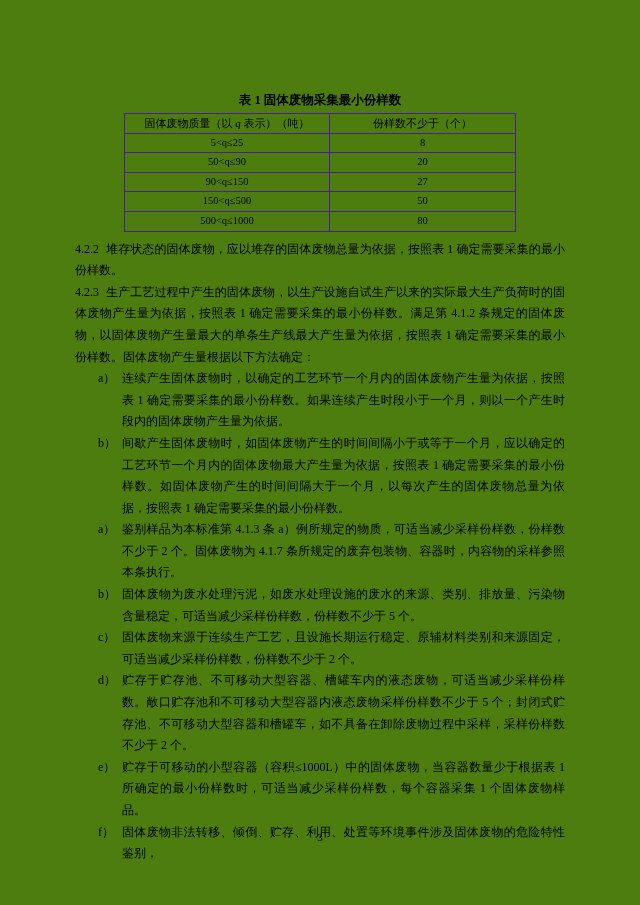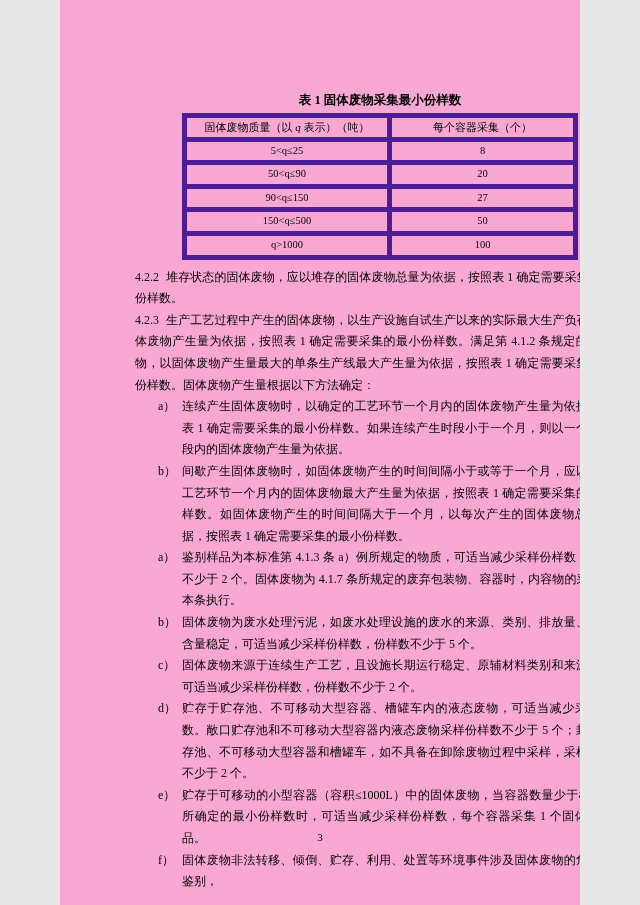--- a/index.html
+++ b/index.html
@@ -1,19 +1,19 @@
 <!DOCTYPE html>
 <html><head>
 <meta charset="utf-8">
 <style>
   html, body { margin: 0; padding: 0; background: #e8e8e8; }
   .page {
-    width: 520px; height: 905px;
+    width: 640px; height: 905px;
     margin: 0 auto;
-    background: #f9a8d4;
+    background: #4d7c0f;
     color: #000000;
     position: relative;
     font-family: "Liberation Serif", "DejaVu Serif", serif;
     overflow: hidden;
   }
   .content {
     position: absolute;
     left: 75px; top: 93px;
     width: 490px;
   }
@@ -25,21 +25,21 @@
     margin-bottom: 5px;
   }
   table.sample-table {
     border-collapse: collapse;
     margin: 0 auto 7px auto;
     width: 391px;
     table-layout: fixed;
   }
   table.sample-table th,
   table.sample-table td {
-    border: 5px solid #4c1d95;
+    border: 1px solid #4c1d95;
     text-align: center;
     vertical-align: middle;
     font-weight: normal;
     height: 18.6px;
     padding: 0;
     font-size: 10.5px;
     line-height: 1;
   }
   table.sample-table th { font-size: 11px; }
   table.sample-table .col-mass  { width: 205px; }
@@ -79,43 +79,43 @@
     <div class="table-title">表 1  固体废物采集最小份样数</div>
 
     <table class="sample-table">
       <colgroup>
         <col class="col-mass">
           <col class="col-count">
       </colgroup>
       <thead>
         <tr>
           <th><span>固体废物质量（以 </span><span class="q-var">q</span><span> 表示）（吨）</span></th>
-          <th>每个容器采集（个）</th>
+          <th>份样数不少于（个）</th>
         </tr>
       </thead>
       <tbody>
         <tr>
           <td>5&lt;q≤25</td>
           <td>8</td>
         </tr>
         <tr>
           <td>50&lt;q≤90</td>
           <td>20</td>
         </tr>
         <tr>
           <td>90&lt;q≤150</td>
           <td>27</td>
         </tr>
         <tr>
           <td>150&lt;q≤500</td>
           <td>50</td>
         </tr>
         <tr>
-          <td>q&gt;1000</td>
-          <td>100</td>
+          <td>500&lt;q≤1000</td>
+          <td>80</td>
         </tr>
       </tbody>
     </table>
 
     <div class="body-block">
 
       <div class="para clause">
         <span class="num">4.2.2</span><span>堆存状态的固体废物，应以堆存的固体废物总量为依据，按照表 1 确定需要采集的最小份样数。</span>
       </div>
 

